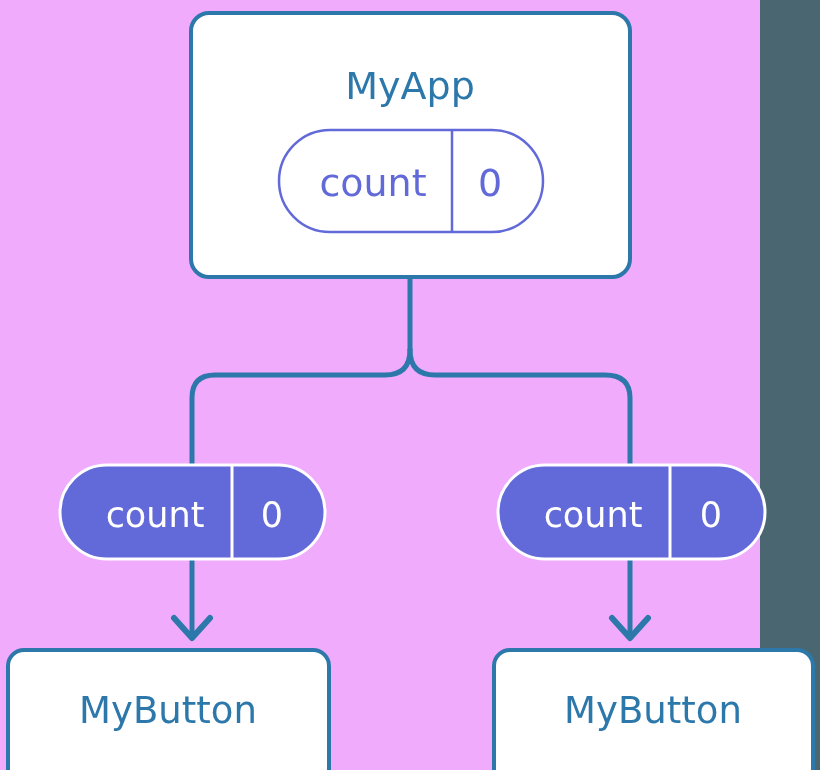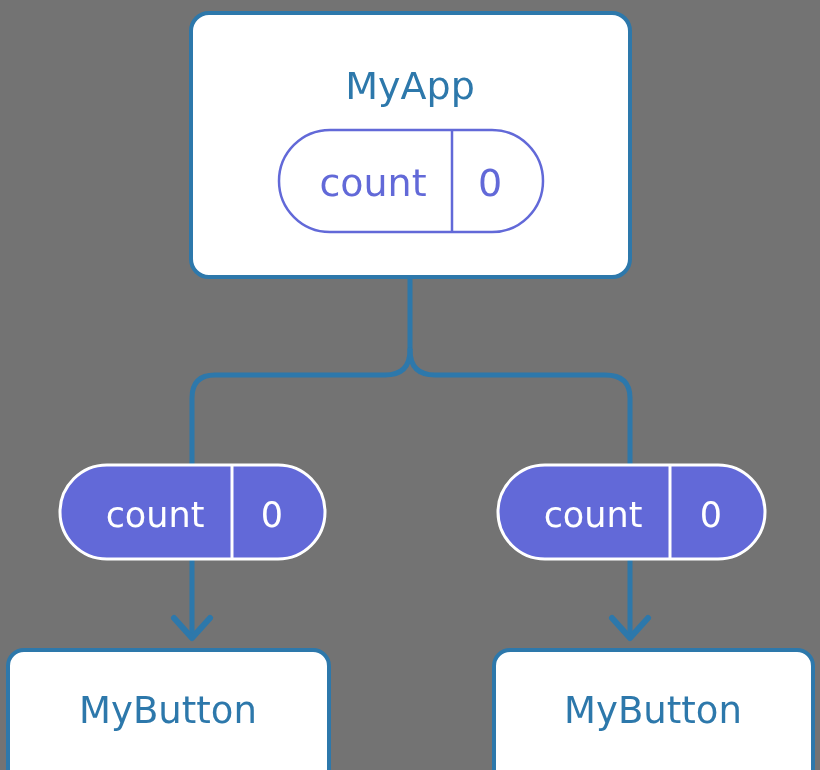--- a/index.html
+++ b/index.html
@@ -9,23 +9,23 @@
     background: #4a6771;
   }
   body {
     width: 820px;
     height: 770px;
     overflow: hidden;
     font-family: "DejaVu Sans", sans-serif;
   }
   #stage {
     position: relative;
-    width: 820px;
+    width: 760px;
     height: 770px;
-    background: #737373;
+    background: #f0abfc;
   }
   svg.layer {
     position: absolute;
     left: 0;
     top: 0;
     width: 820px;
     height: 770px;
     overflow: visible;
   }
   .node-text {

